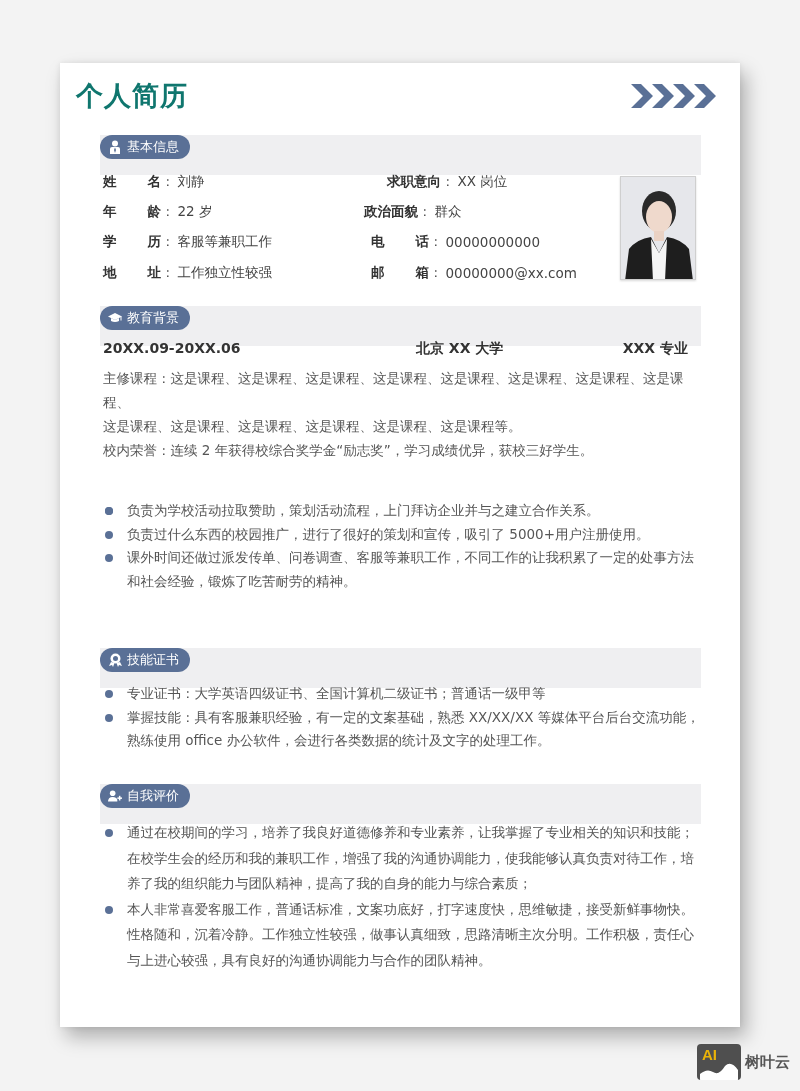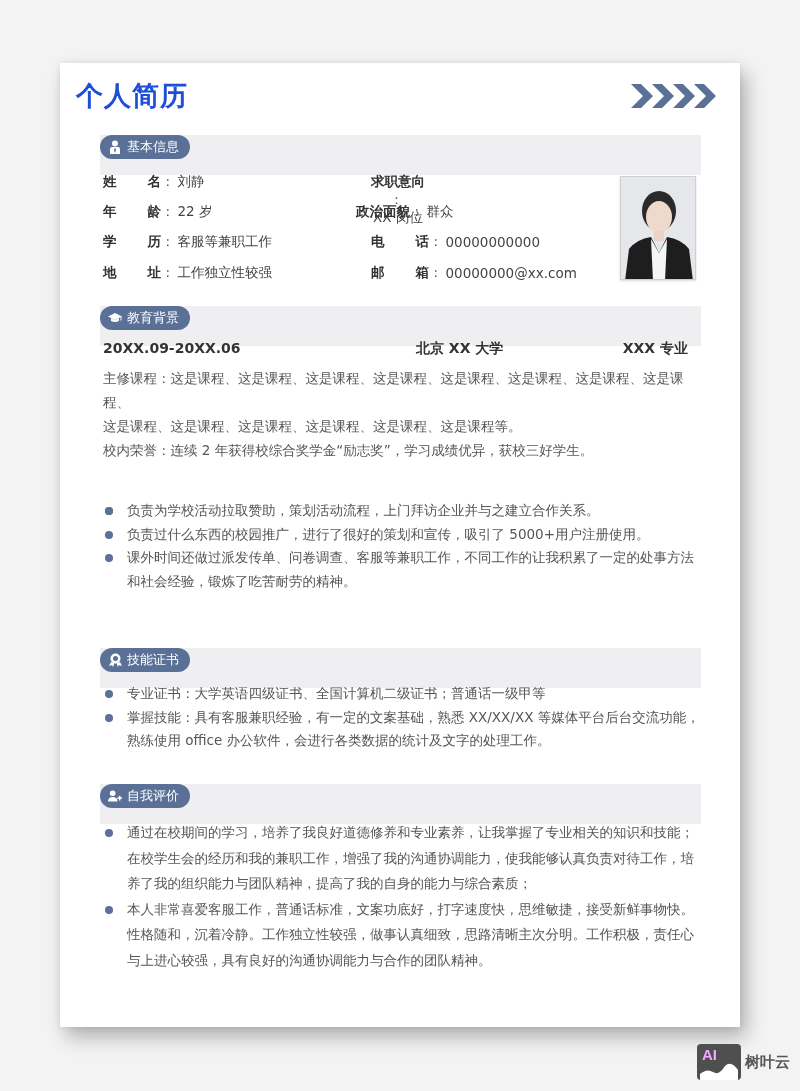--- a/index.html
+++ b/index.html
@@ -6,21 +6,21 @@
     html, body { width: 800px; height: 1091px; background: #f3f3f3; overflow: hidden; }
     body { position: relative; font-family: "DejaVu Sans", "Liberation Sans", sans-serif; color: #444; }
 
     .card {
       position: absolute; left: 60px; top: 63px; width: 680px; height: 964px;
       background: #ffffff;
       box-shadow: 6px 10px 18px rgba(0,0,0,0.28), 0 0 6px rgba(0,0,0,0.08);
     }
     .title {
       position: absolute; left: 16px; top: 15px;
-      font-size: 27px; font-weight: bold; color: #1d4ed8; letter-spacing: 1px;
+      font-size: 27px; font-weight: bold; color: #0f766e; letter-spacing: 1px;
     }
     .chevrons { position: absolute; left: 571px; top: 21px; display: flex; }
     .chevrons svg { display: block; margin-right: -3px; }
 
     .section-bar {
       position: absolute; left: 40px; width: 601px; height: 40px; background: #efeff1;
     }
     .pill {
       position: absolute; left: 0; top: 0; height: 24px; padding: 0 8px 0 8px;
       background: #5a7096; color: #fff; border-radius: 12px;
@@ -115,26 +115,26 @@
   </div>
   <div class="info-row" style="left:43px;top:201px;">
     <span class="info-label short">
         <span>地</span>
         <span>址</span>
       </span>
     <span class="info-colon">：</span>
     <span>工作独立性较强</span>
   </div>
 
-  <div class="info-row" style="left:311px;top:110px;flex-direction:column;">
+  <div class="info-row" style="left:327px;top:110px;">
     <span class="info-label">求职意向</span>
     <span class="info-colon">：</span>
     <span>XX 岗位</span>
   </div>
-  <div class="info-row" style="left:296px;top:140px;align-items:center;">
+  <div class="info-row" style="left:304px;top:140px;align-items:center;">
     <span class="info-label">政治面貌</span>
     <span class="info-colon">：</span>
     <span>群众</span>
   </div>
   <div class="info-row" style="left:311px;top:170px;">
     <span class="info-label short">
         <span>电</span>
         <span>话</span>
       </span>
     <span class="info-colon">：</span>
@@ -227,19 +227,19 @@
   </div>
 
   <ul class="bullets" style="top:757px; line-height:25.5px;">
     <li><span class="dot" style="top:9px;"></span><span>通过在校期间的学习，培养了我良好道德修养和专业素养，让我掌握了专业相关的知识和技能；在校学生会的经历和我的兼职工作，增强了我的沟通协调能力，使我能够认真负责对待工作，培养了我的组织能力与团队精神，提高了我的自身的能力与综合素质；</span></li>
     <li><span class="dot" style="top:9px;"></span><span>本人非常喜爱客服工作，普通话标准，文案功底好，打字速度快，思维敏捷，接受新鲜事物快。性格随和，沉着冷静。工作独立性较强，做事认真细致，思路清晰主次分明。工作积极，责任心与上进心较强，具有良好的沟通协调能力与合作的团队精神。</span></li>
   </ul>
 </div>
 
 <div class="watermark">
   <div class="wm-box">
-    <span style="position:absolute;left:5px;top:2px;color:#f0abfc;font-weight:bold;font-size:15px;font-family:'Liberation Sans',sans-serif;">AI</span>
+    <span style="position:absolute;left:5px;top:2px;color:#eab308;font-weight:bold;font-size:15px;font-family:'Liberation Sans',sans-serif;">AI</span>
     <svg style="position:absolute;left:0;bottom:0;" width="44" height="20" viewBox="0 0 44 20">
         <path d="M3 20 L3 14 Q10 8 16 12 Q22 16 28 6 Q34 0 41 10 L41 20 Z" fill="#fff"></path>
       </svg>
   </div>
   <span class="wm-text">树叶云</span>
 </div>
 
 </body></html>

